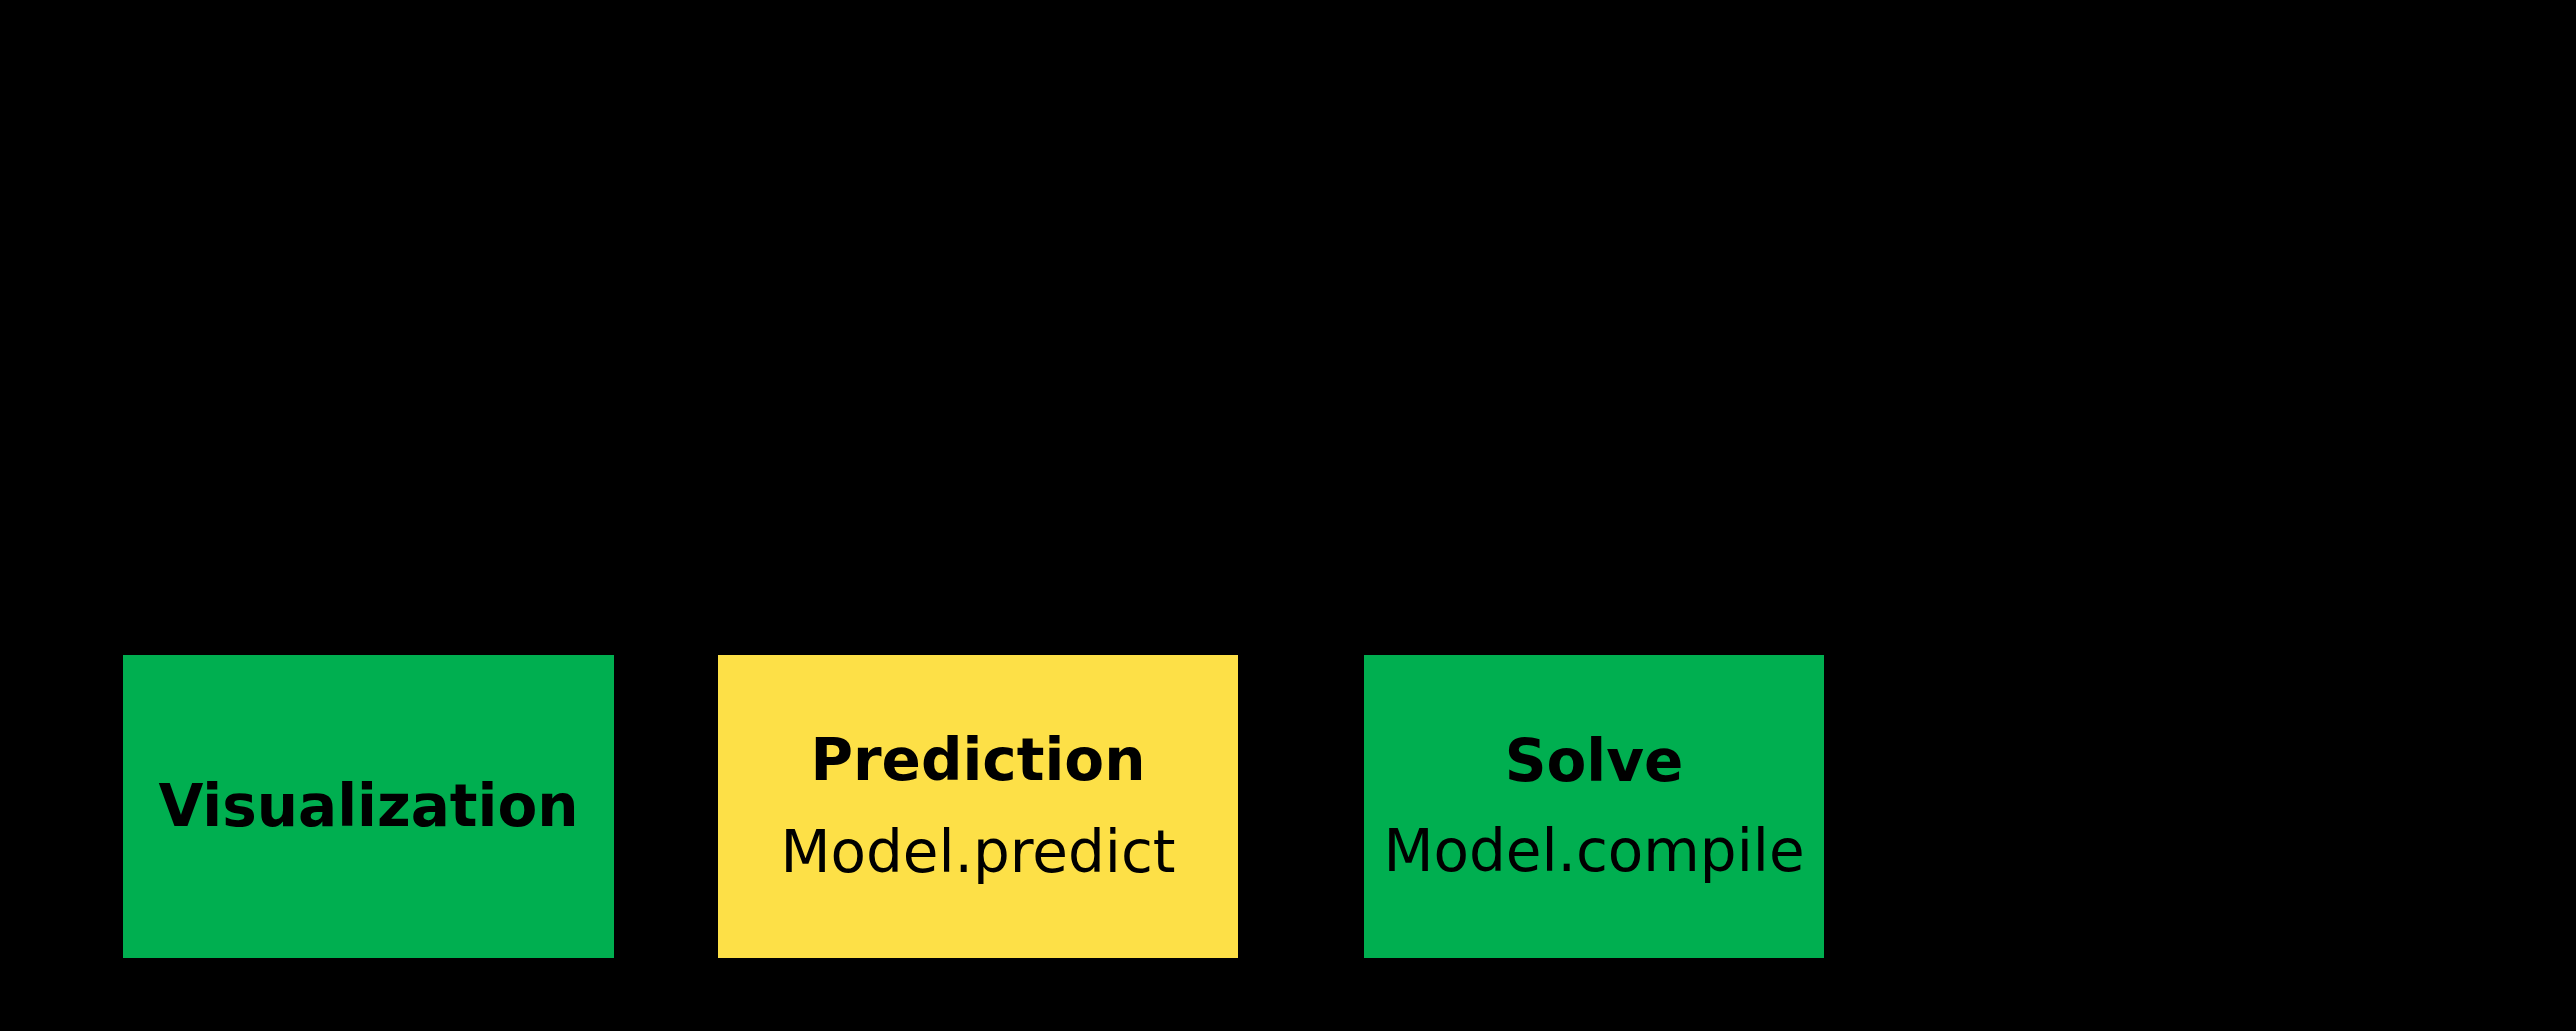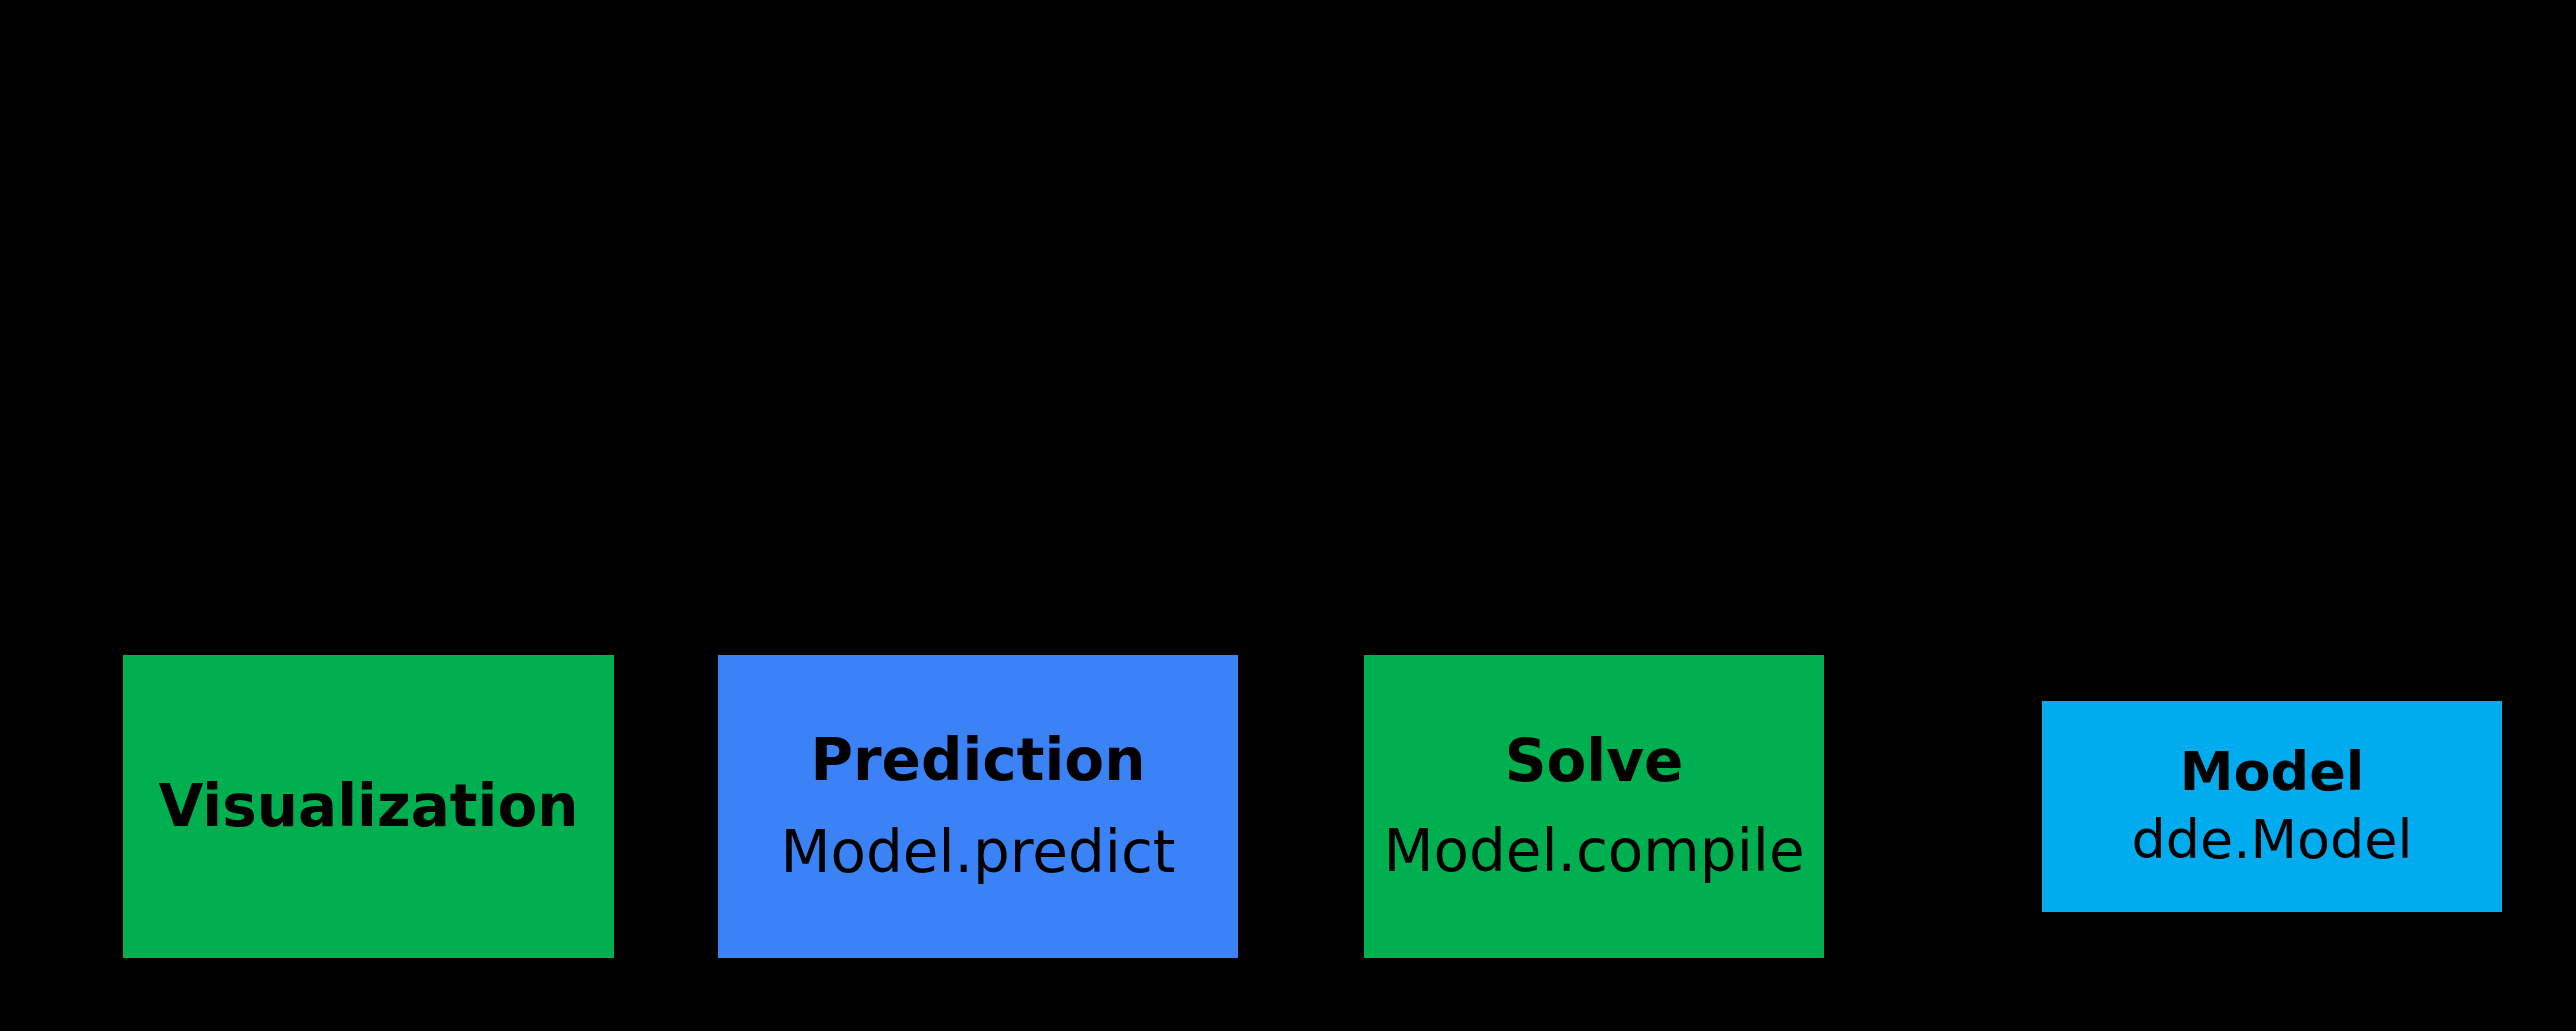--- a/index.html
+++ b/index.html
@@ -79,29 +79,25 @@
 </style>
 </head>
 <body>
 
 <div id="canvas">
 
   <div class="node" id="node-visualization" style="background:#00AF50">
     <span class="line bold">Visualization</span>
   </div>
 
-  <div class="node" id="node-prediction" style="background:#3b82f6">
+  <div class="node" id="node-prediction" style="background:#fde047">
     <span class="line bold">Prediction</span>
     <span class="line regular">Model.predict</span>
   </div>
 
   <div class="node" id="node-solve" style="background:#00AF50">
     <span class="line bold">Solve</span>
     <span class="line regular">Model.compile</span>
   </div>
 
-  <div class="node" id="node-model" style="background:#00ACEE">
-    <span class="line bold">Model</span>
-    <span class="line regular">dde.Model</span>
-  </div>
 
 </div>
 
 
 </body></html>

